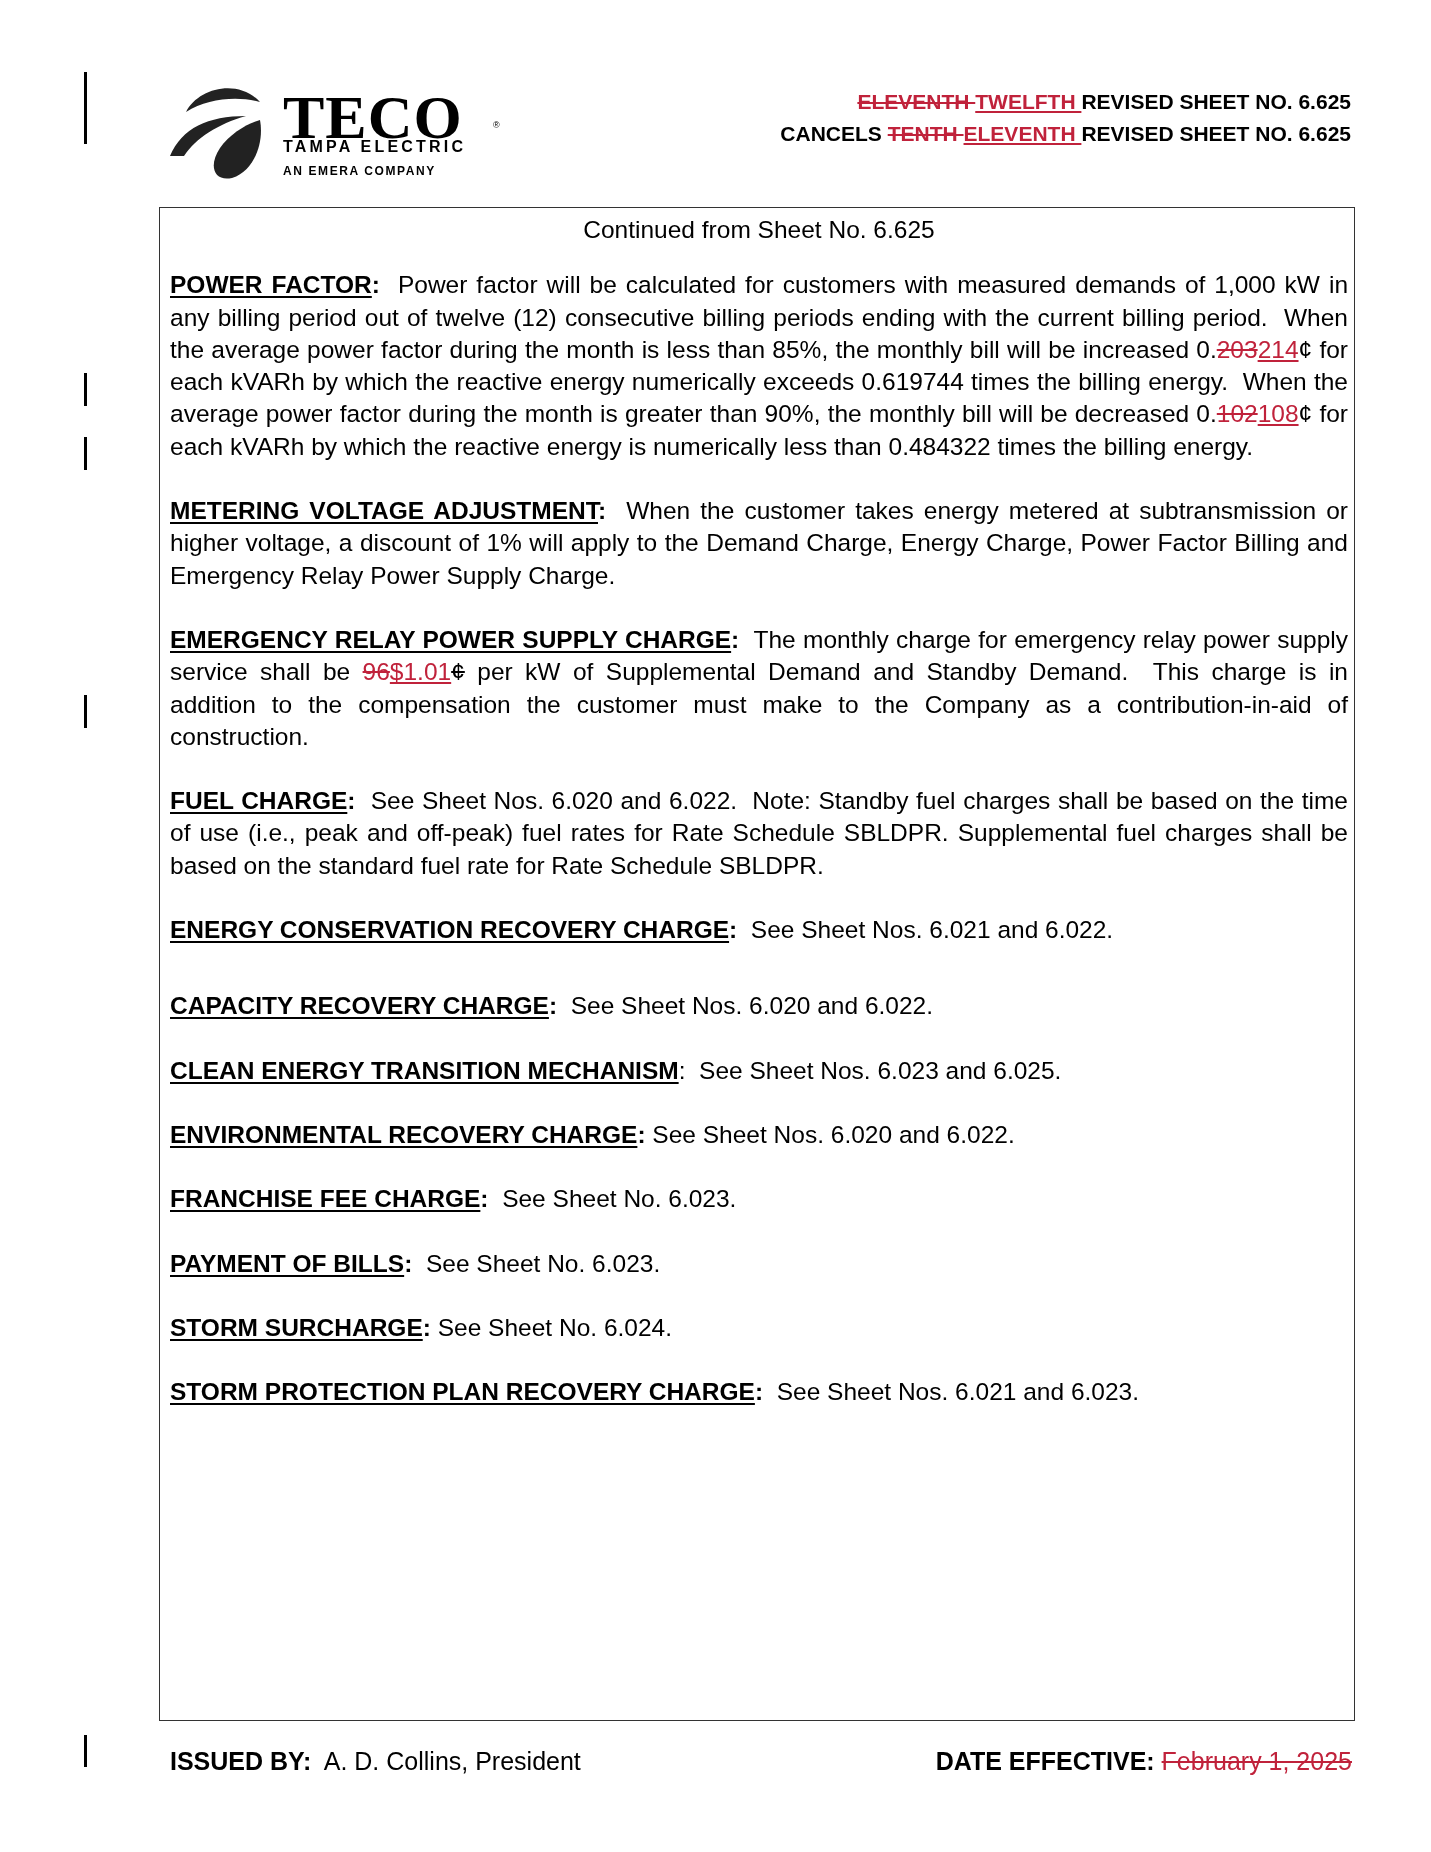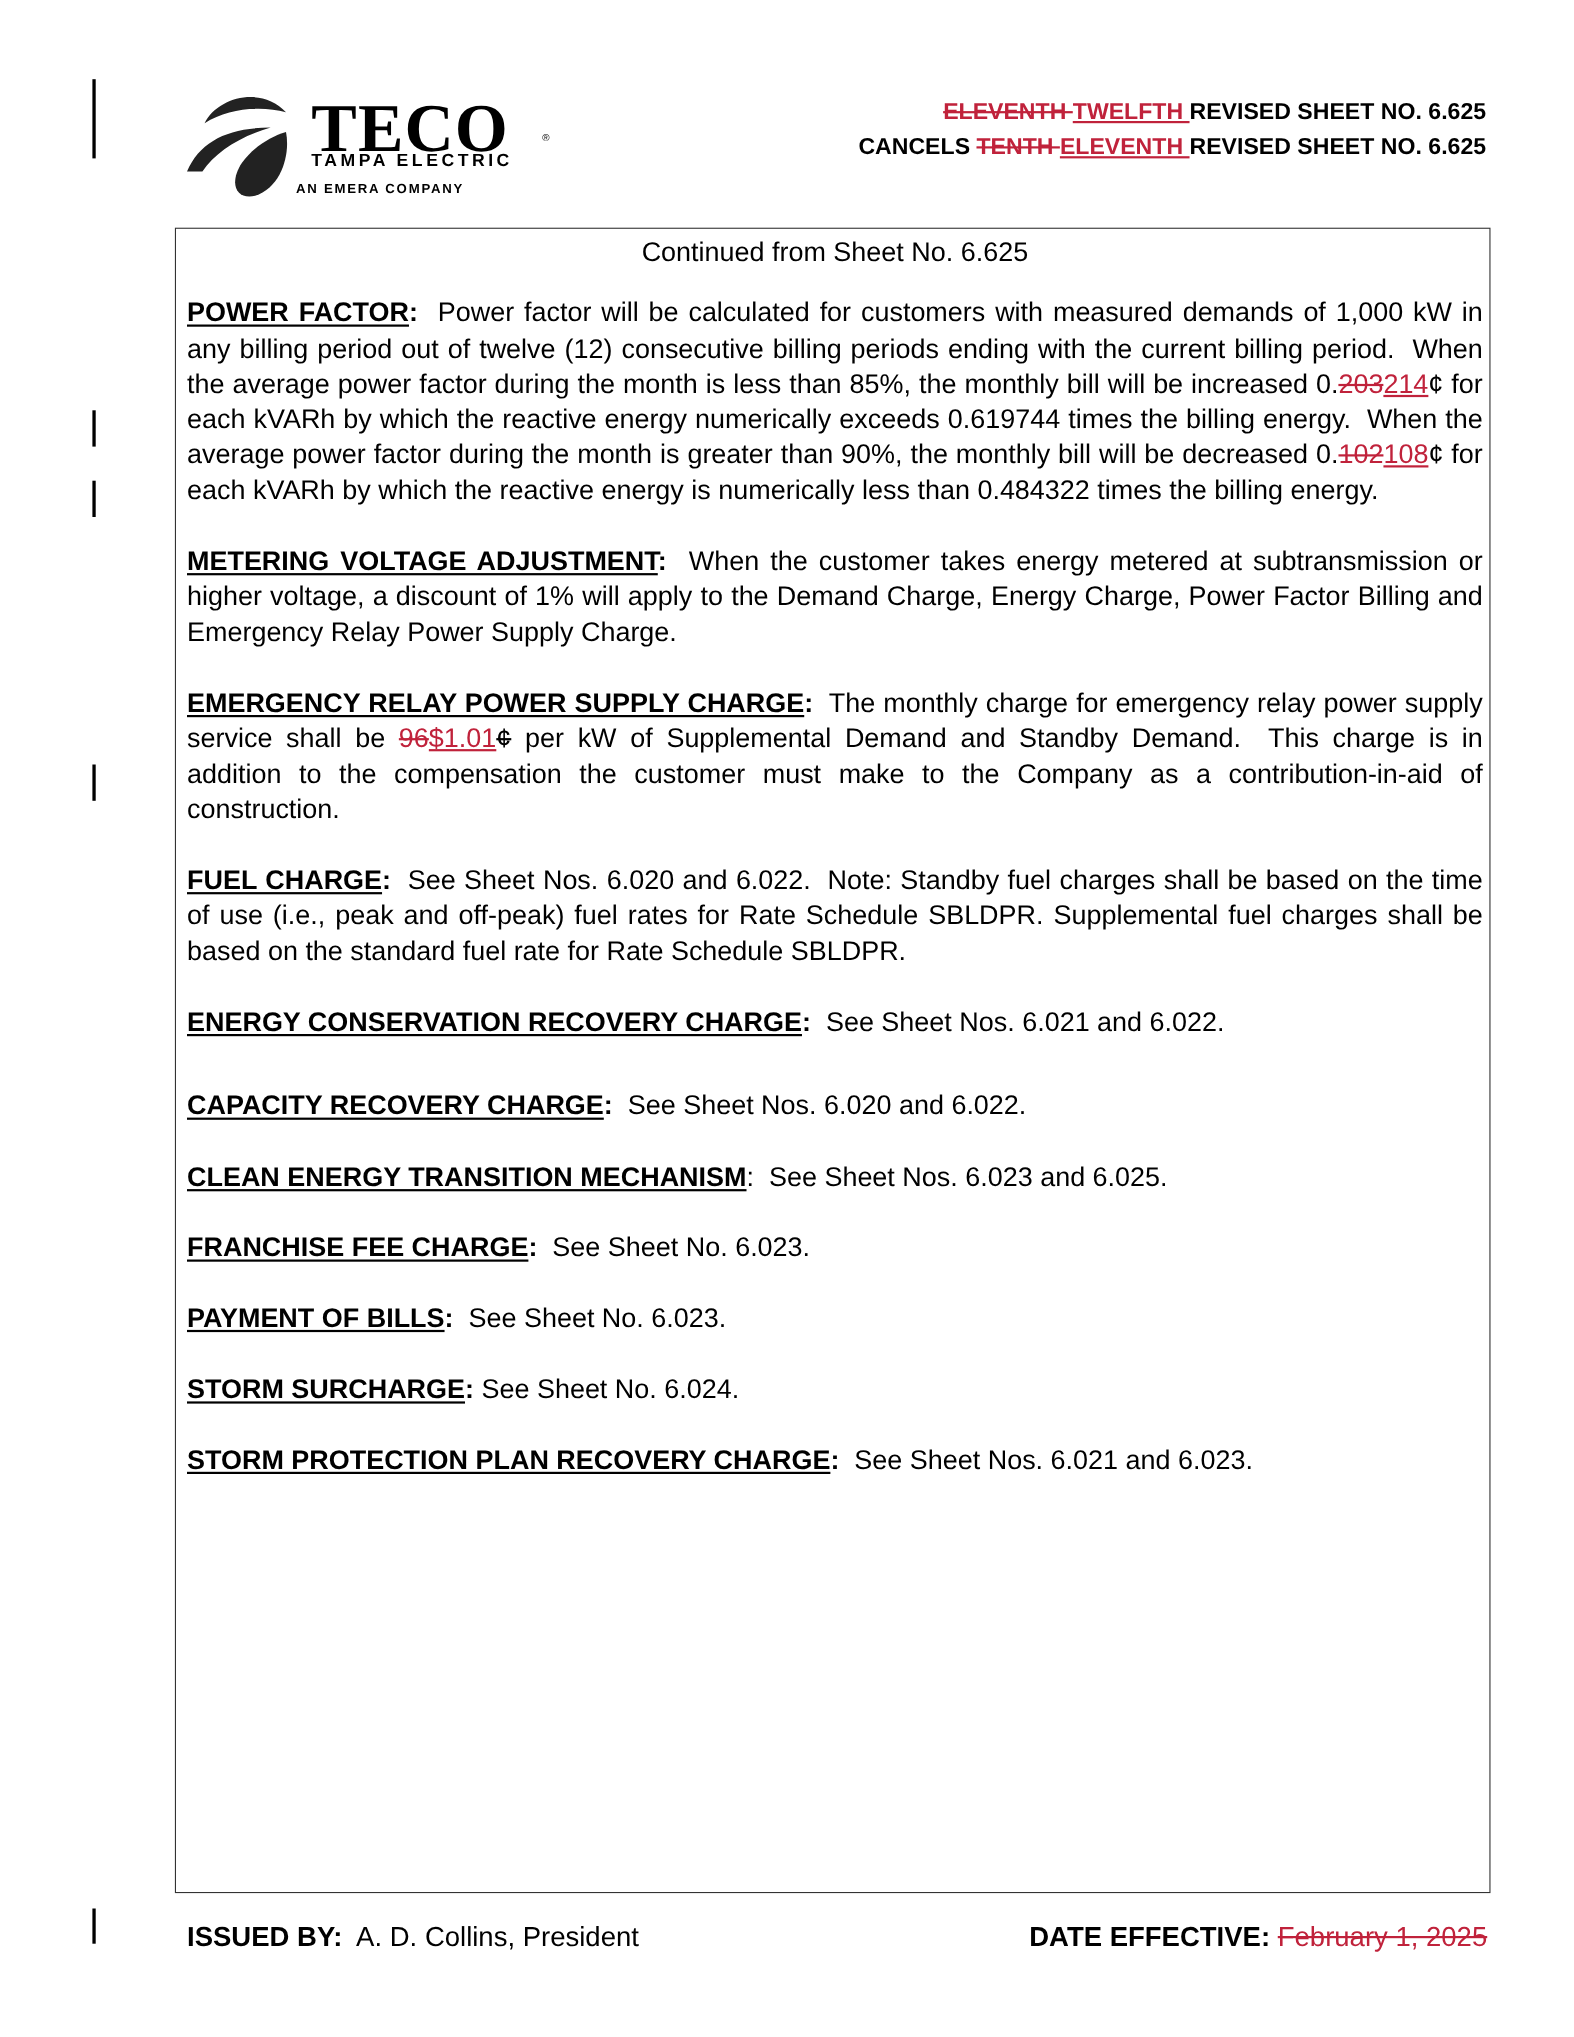--- a/index.html
+++ b/index.html
@@ -8,21 +8,21 @@
     font-family: "Liberation Sans", sans-serif; color: #000;
   }
   .change-bar { position: absolute; left: 84px; width: 3px; background: #000; }
   .logo { position: absolute; left: 168px; top: 82px; width: 380px; height: 100px; }
   .logo svg { position: absolute; left: 0; top: 0; }
   .logo-teco { position: absolute; left: 115px; top: 4px; font-family: "Liberation Serif", serif;
     font-weight: bold; font-size: 62px; letter-spacing: 1px; line-height: 1; }
   .logo-reg { position: absolute; left: 325px; top: 38px; font-size: 9px; }
   .logo-tampa { position: absolute; left: 115px; top: 57px; font-size: 16px; letter-spacing: 3.2px;
     font-weight: bold; line-height: 1; }
-  .logo-emera { position: absolute; left: 101px; top: 83px; font-size: 12px; letter-spacing: 1.6px;
+  .logo-emera { position: absolute; left: 115px; top: 83px; font-size: 12px; letter-spacing: 1.6px;
     font-weight: bold; line-height: 1; }
   .sheet-hdr { position: absolute; right: 80px; top: 86px; text-align: right; font-weight: bold;
     font-size: 21px; line-height: 32px; }
   .del { color: #c0223b; text-decoration: line-through; }
   .ins { color: #c0223b; text-decoration: underline; }
   .box { position: absolute; left: 159px; top: 207px; width: 1196px; height: 1514px;
     border: 1.5px solid #333; box-sizing: border-box; }
   .content { position: absolute; left: 170px; top: 210px; width: 1178px; font-size: 24.5px; line-height: 32.3px; }
   .continued { text-align: center; margin-top: 4px; margin-bottom: 23px; }
   .para { text-align: justify; margin: 0 0 32px 0; }
@@ -69,20 +69,21 @@
 
   <p class="para last-line-left" style="white-space:pre-wrap;"><span class="lbl"><u>METERING VOLTAGE ADJUSTMENT</u><span>:</span></span><span>  When the customer takes energy metered at subtransmission or higher voltage, a discount of 1% will apply to the Demand Charge, Energy Charge, Power Factor Billing and Emergency Relay Power Supply Charge.</span></p>
 
   <p class="para last-line-left" style="white-space:pre-wrap;"><span class="lbl"><u>EMERGENCY RELAY POWER SUPPLY CHARGE</u><span>:</span></span><span>  The monthly charge for emergency relay power supply service shall be </span><span class="del">96</span><span class="ins">$1.01</span><span class="cent-struck">¢</span><span> per kW of Supplemental Demand and Standby Demand.  This charge is in addition to the compensation the customer must make to the Company as a contribution-in-aid of construction.</span></p>
 
   <p class="para last-line-left" style="white-space:pre-wrap;"><span class="lbl"><u>FUEL CHARGE</u><span>:</span></span><span>  See Sheet Nos. 6.020 and 6.022.  Note: Standby fuel charges shall be based on the time of use (i.e., peak and off-peak) fuel rates for Rate Schedule SBLDPR. Supplemental fuel charges shall be based on the standard fuel rate for Rate Schedule SBLDPR.</span></p>
 
   <div class="single" style="white-space:pre;"><span class="lbl"><u>ENERGY CONSERVATION RECOVERY CHARGE</u><span>:</span></span><span>  See Sheet Nos. 6.021 and 6.022.</span></div>
   <div class="single" style="white-space:pre;margin-top:44px;"><span class="lbl"><u>CAPACITY RECOVERY CHARGE</u><span>:</span></span><span>  See Sheet Nos. 6.020 and 6.022.</span></div>
   <div class="single" style="white-space:pre;"><span class="lbl"><u>CLEAN ENERGY TRANSITION MECHANISM</u><span style="font-weight:normal">:</span></span><span>  See Sheet Nos. 6.023 and 6.025.</span></div>
+  <div class="single" style="white-space:pre;"><span class="lbl"><u>ENVIRONMENTAL RECOVERY CHARGE</u><span>:</span></span><span> See Sheet Nos. 6.020 and 6.022.</span></div>
   <div class="single" style="white-space:pre;"><span class="lbl"><u>FRANCHISE FEE CHARGE</u><span>:</span></span><span>  See Sheet No. 6.023.</span></div>
   <div class="single" style="white-space:pre;"><span class="lbl"><u>PAYMENT OF BILLS</u><span>:</span></span><span>  See Sheet No. 6.023.</span></div>
   <div class="single" style="white-space:pre;"><span class="lbl"><u>STORM SURCHARGE</u><span>:</span></span><span> See Sheet No. 6.024.</span></div>
   <div class="single" style="white-space:pre;"><span class="lbl"><u>STORM PROTECTION PLAN RECOVERY CHARGE</u><span>:</span></span><span>  See Sheet Nos. 6.021 and 6.023.</span></div>
 </div>
 
 <div class="footer" style="left:170px; white-space:pre;"><span class="k">ISSUED BY:</span><span>  A. D. Collins, President</span></div>
 <div class="footer" style="right:79px; white-space:pre;"><span class="k">DATE EFFECTIVE:</span> <span class="del">February 1, 2025</span></div>
 
 </body></html>

